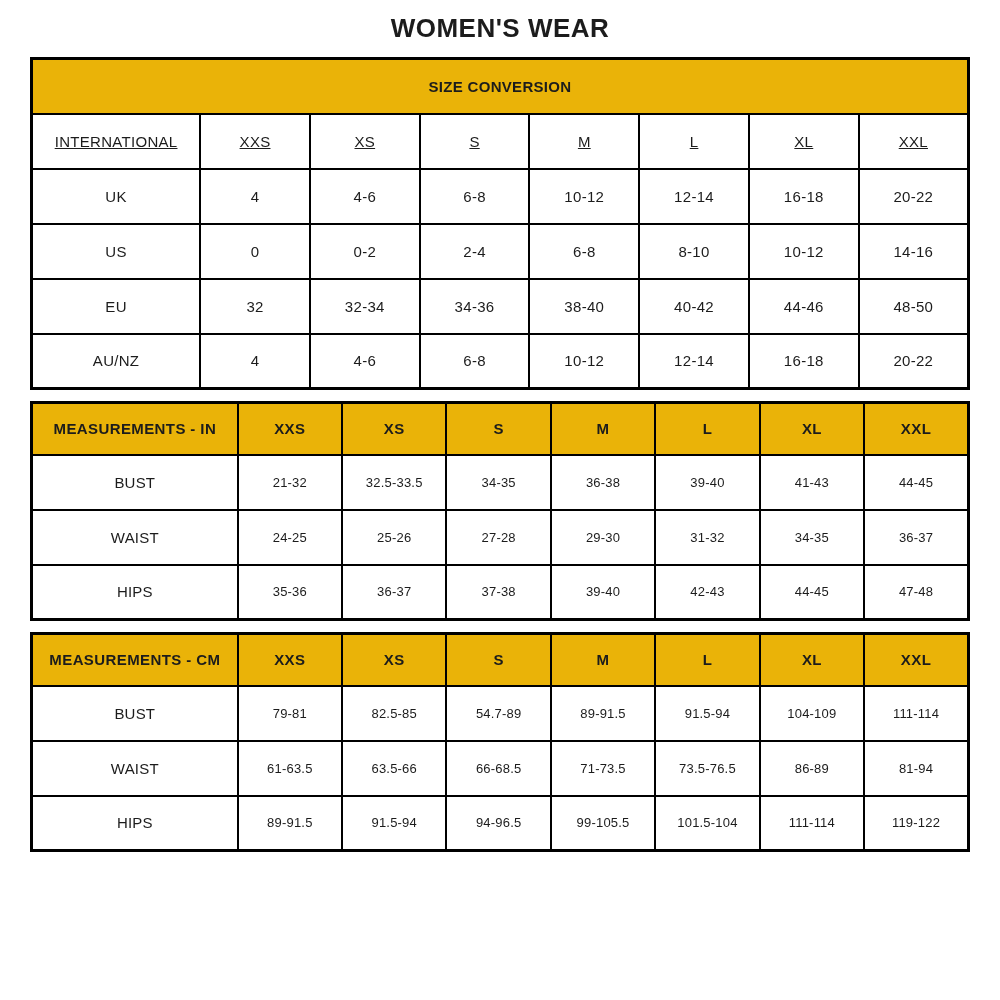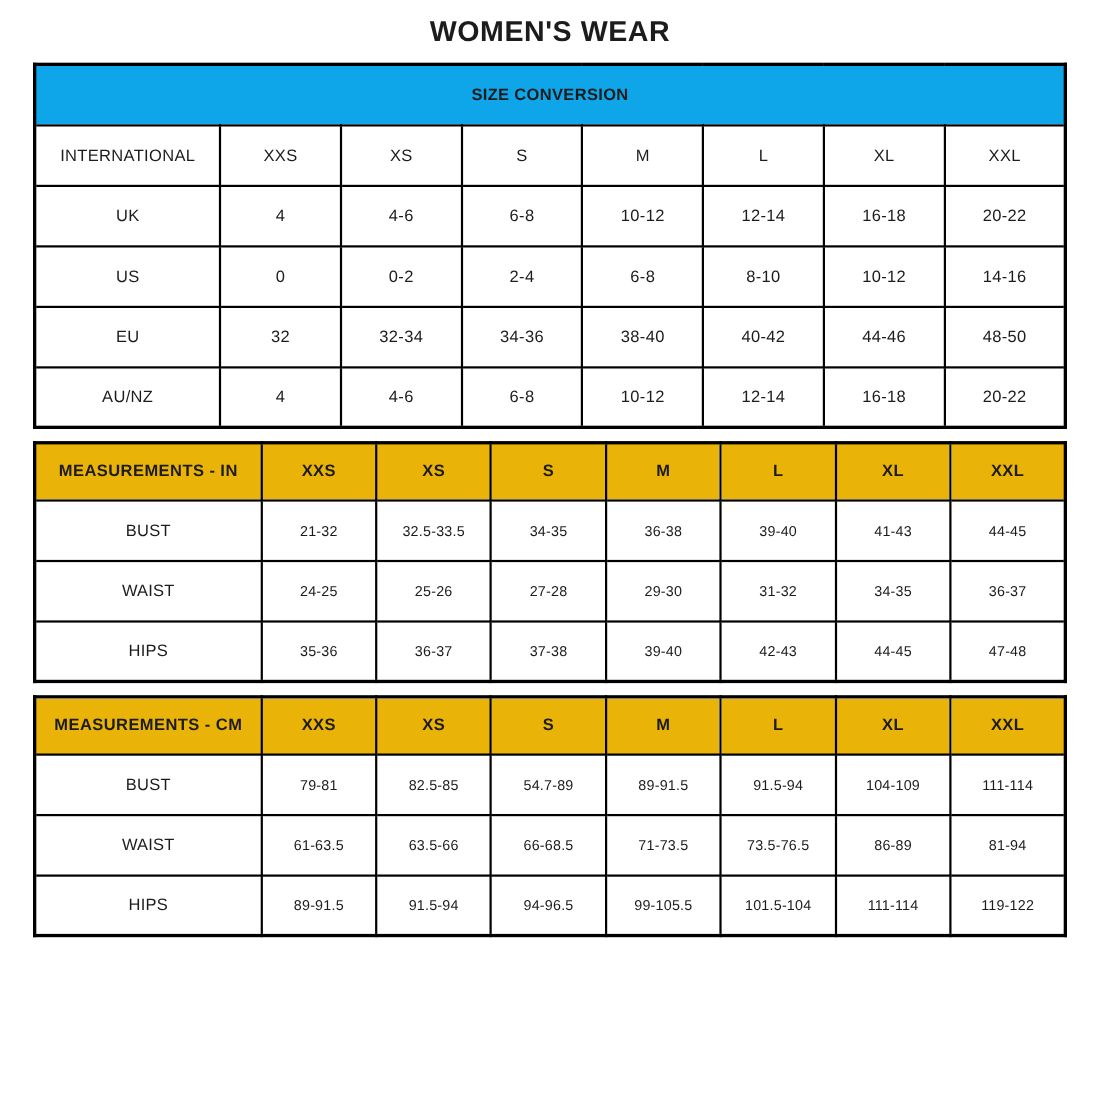--- a/index.html
+++ b/index.html
@@ -32,28 +32,28 @@
   }
   td {
     border: 2px solid #000000;
     text-align: center;
     vertical-align: middle;
     padding: 0 2px;
     overflow: hidden;
   }
   
   .sc-caption-cell {
-    background: #0ea5e9;
+    background: #eab308;
     font-weight: 700;
     font-size: 15px;
     letter-spacing: 0.6px;
     height: 50px;
   }
   .sc-table td { font-size: 15px; height: 55px; letter-spacing: 0.3px; }
-  .sc-table .hdr td { font-size: 15px; }
+  .sc-table .hdr td { font-size: 15px; text-decoration: underline; }
   
   .m-table td { font-size: 13px; height: 55px; letter-spacing: 0.2px; }
   .m-table .hdr td {
     background: #eab308;
     font-weight: 700;
     font-size: 15px;
     height: 52px;
     letter-spacing: 0.4px;
   }
   .m-table td.row-label { font-size: 15px; }

